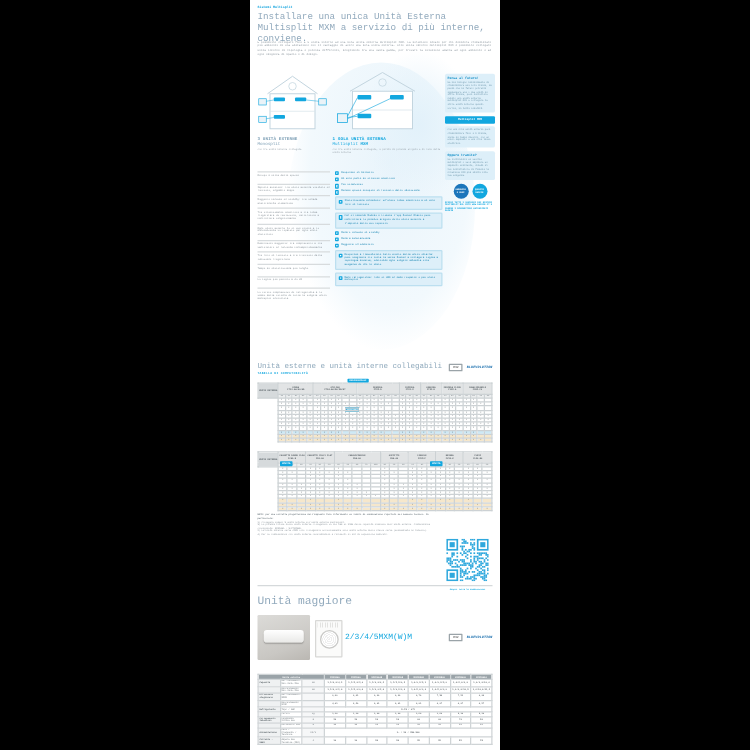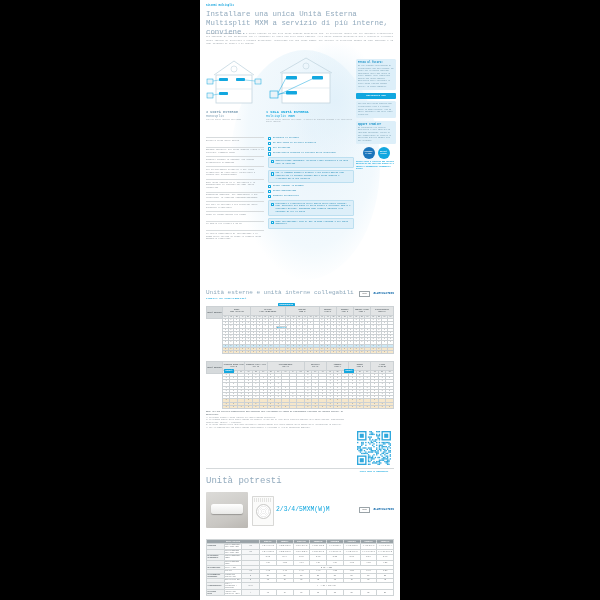--- a/index.html
+++ b/index.html
@@ -1217,21 +1217,21 @@
           <rect x="15" y="24" width="1" height="1" fill="#2fa8dd"></rect>
           <rect x="16" y="24" width="1" height="1" fill="#2fa8dd"></rect>
           <rect x="22" y="24" width="1" height="1" fill="#2fa8dd"></rect>
           <rect x="23" y="24" width="1" height="1" fill="#2fa8dd"></rect>
         </svg>
       <div class="qrcap">Scopri tutte le combinazioni</div>
     </div>
   </div>
 
   <div class="z prod">
-    <div class="prod-title">Unità potresti</div>
+    <div class="prod-title">Unità maggiore</div>
     <div class="ph1">
       <div class="wallunit"></div>
     </div>
     <div class="ph2">
       <div class="slats"></div>
       <div class="fan"></div>
     </div>
     <div class="model">2/3/4/5MXM(W)M</div>
     <div class="r32" style="right:24px;top:38px">R32</div>
     <div class="bluevo" style="right:0;top:38.5px">BLUEVOLUTION</div>

